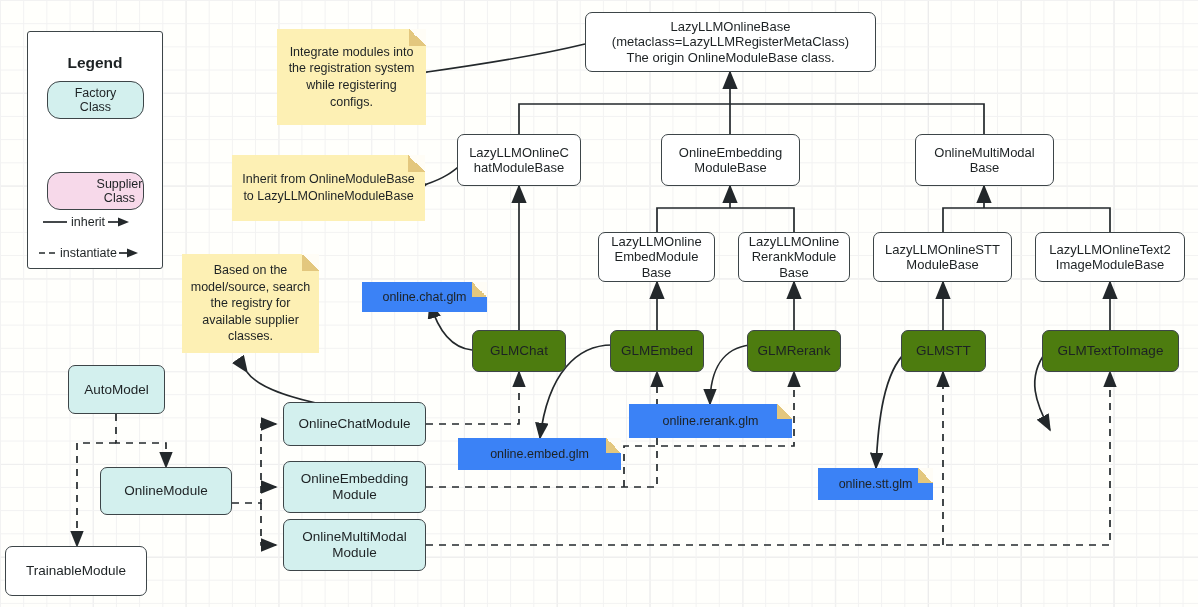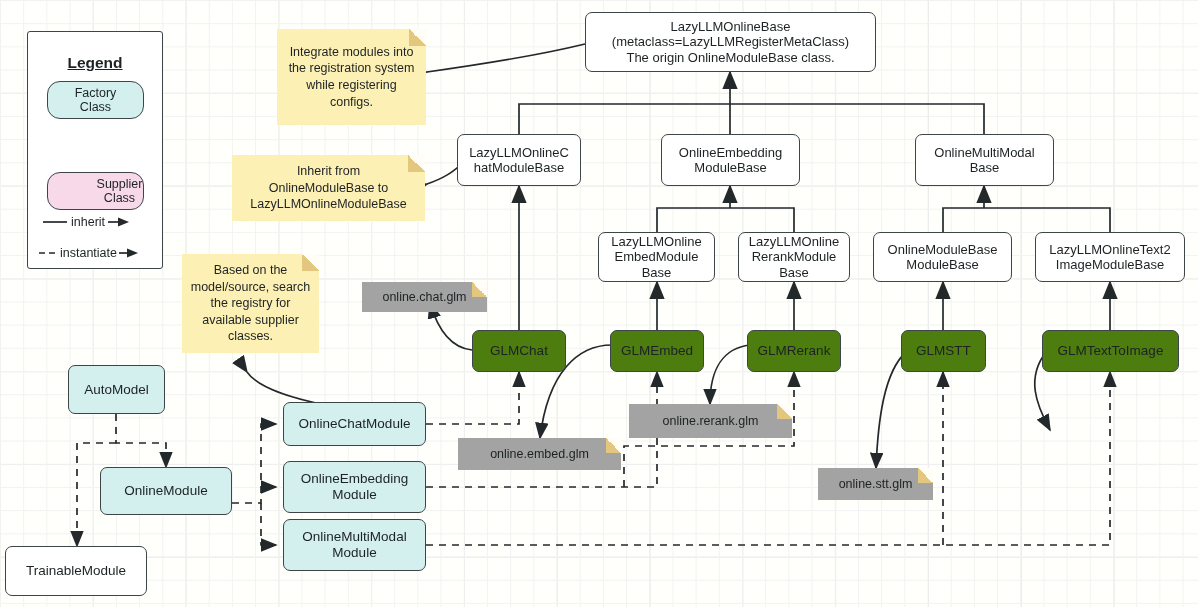--- a/index.html
+++ b/index.html
@@ -24,29 +24,29 @@
   .factory{background:#d3f0ee;}
   .logic{background:#ffffff;}
   .supplier{background:#4d7c0f;}
   .plain{background:#ffffff;}
 
   .note{position:absolute;box-sizing:border-box;background:#fdf0b4;
         color:#1d2224;display:flex;align-items:center;justify-content:center;
         text-align:center;line-height:1.33;}
   .note::after{content:"";position:absolute;right:0;top:0;width:17px;height:17px;
         background:linear-gradient(225deg,#fffdf6 0 50%,#e3c77e 50% 100%);}
-  .glm{position:absolute;box-sizing:border-box;background:#a3a3a3;color:#1d2224;
+  .glm{position:absolute;box-sizing:border-box;background:#3b82f6;color:#1d2224;
        display:flex;align-items:center;justify-content:center;text-align:center;}
   .glm::after{content:"";position:absolute;right:0;top:0;width:15px;height:15px;
        background:linear-gradient(225deg,#fffdf6 0 50%,#e3c77e 50% 100%);}
 
   #legend{position:absolute;left:27px;top:31px;width:134px;height:236px;
     background:#ffffff;border:1.8px solid #3d4548;border-radius:3px;}
   #legend .ltitle{position:absolute;left:0;right:0;top:22px;text-align:center;
-    font-size:15.5px;font-weight:bold;color:#1d2224;text-decoration:underline;}
+    font-size:15.5px;font-weight:bold;color:#1d2224;}
   .lchip{position:absolute;left:19px;width:97px;border:1.6px solid #3d4548;
     border-radius:13px;display:flex;align-items:center;justify-content:center;
     text-align:center;font-size:12.5px;color:#1d2224;line-height:1.16;box-sizing:border-box;}
   .lrow{position:absolute;font-size:12.5px;color:#1d2224;}
 </style>
 </head>
 <body>
 
 <div id="stage">
 
@@ -135,21 +135,21 @@
       </svg>
       <span>instantiate</span>
       <svg width="22" height="10">
         <path d="M2,5 L12,5" stroke="#23282b" stroke-width="1.7" fill="none"></path>
         <path d="M10,0.5 L21,5 L10,9.5 z" fill="#23282b"></path>
       </svg>
     </div>
   </div>
 
   <div class="note" style="left:277px;top:29px;width:149px;height:96px;font-size:12.5px;padding:0 9px;">Integrate modules into the registration system while registering configs.</div>
-  <div class="note" style="left:232px;top:155px;width:193px;height:66px;font-size:12.5px;padding:0 12px;text-align:center;">Inherit from OnlineModuleBase to LazyLLMOnlineModuleBase</div>
+  <div class="note" style="left:232px;top:155px;width:193px;height:66px;font-size:12.5px;padding:0 4px;text-align:center;">Inherit from OnlineModuleBase to LazyLLMOnlineModuleBase</div>
   <div class="note" style="left:182px;top:254px;width:137px;height:99px;font-size:12.5px;padding:0 8px;">Based on the model/source, search the registry for available supplier classes.</div>
 
   <div class="node plain" style="left:585px;top:12px;width:291px;height:60px;font-size:13px;flex-direction:column;">
     <span>LazyLLMOnlineBase</span>
     <span>(metaclass=LazyLLMRegisterMetaClass)</span>
     <span>The origin OnlineModuleBase class.</span>
   </div>
 
   <div class="node plain" style="left:457px;top:134px;width:124px;height:52px;font-size:13px;flex-direction:column;">
     <span>LazyLLMOnlineC</span>
@@ -168,21 +168,21 @@
     <span>LazyLLMOnline</span>
     <span>EmbedModule</span>
     <span>Base</span>
   </div>
   <div class="node plain" style="left:738px;top:232px;width:112px;height:50px;font-size:13px;flex-direction:column;">
     <span>LazyLLMOnline</span>
     <span>RerankModule</span>
     <span>Base</span>
   </div>
   <div class="node plain" style="left:873px;top:232px;width:139px;height:50px;font-size:13px;flex-direction:column;">
-    <span>OnlineModuleBase</span>
+    <span>LazyLLMOnlineSTT</span>
     <span>ModuleBase</span>
   </div>
   <div class="node plain" style="left:1035px;top:232px;width:150px;height:50px;font-size:13px;flex-direction:column;">
     <span>LazyLLMOnlineText2</span>
     <span>ImageModuleBase</span>
   </div>
 
   <div class="node supplier" style="left:472px;top:330px;width:94px;height:42px;font-size:13.5px;">GLMChat</div>
   <div class="node supplier" style="left:610px;top:330px;width:94px;height:42px;font-size:13.5px;">GLMEmbed</div>
   <div class="node supplier" style="left:747px;top:330px;width:94px;height:42px;font-size:13.5px;">GLMRerank</div>

